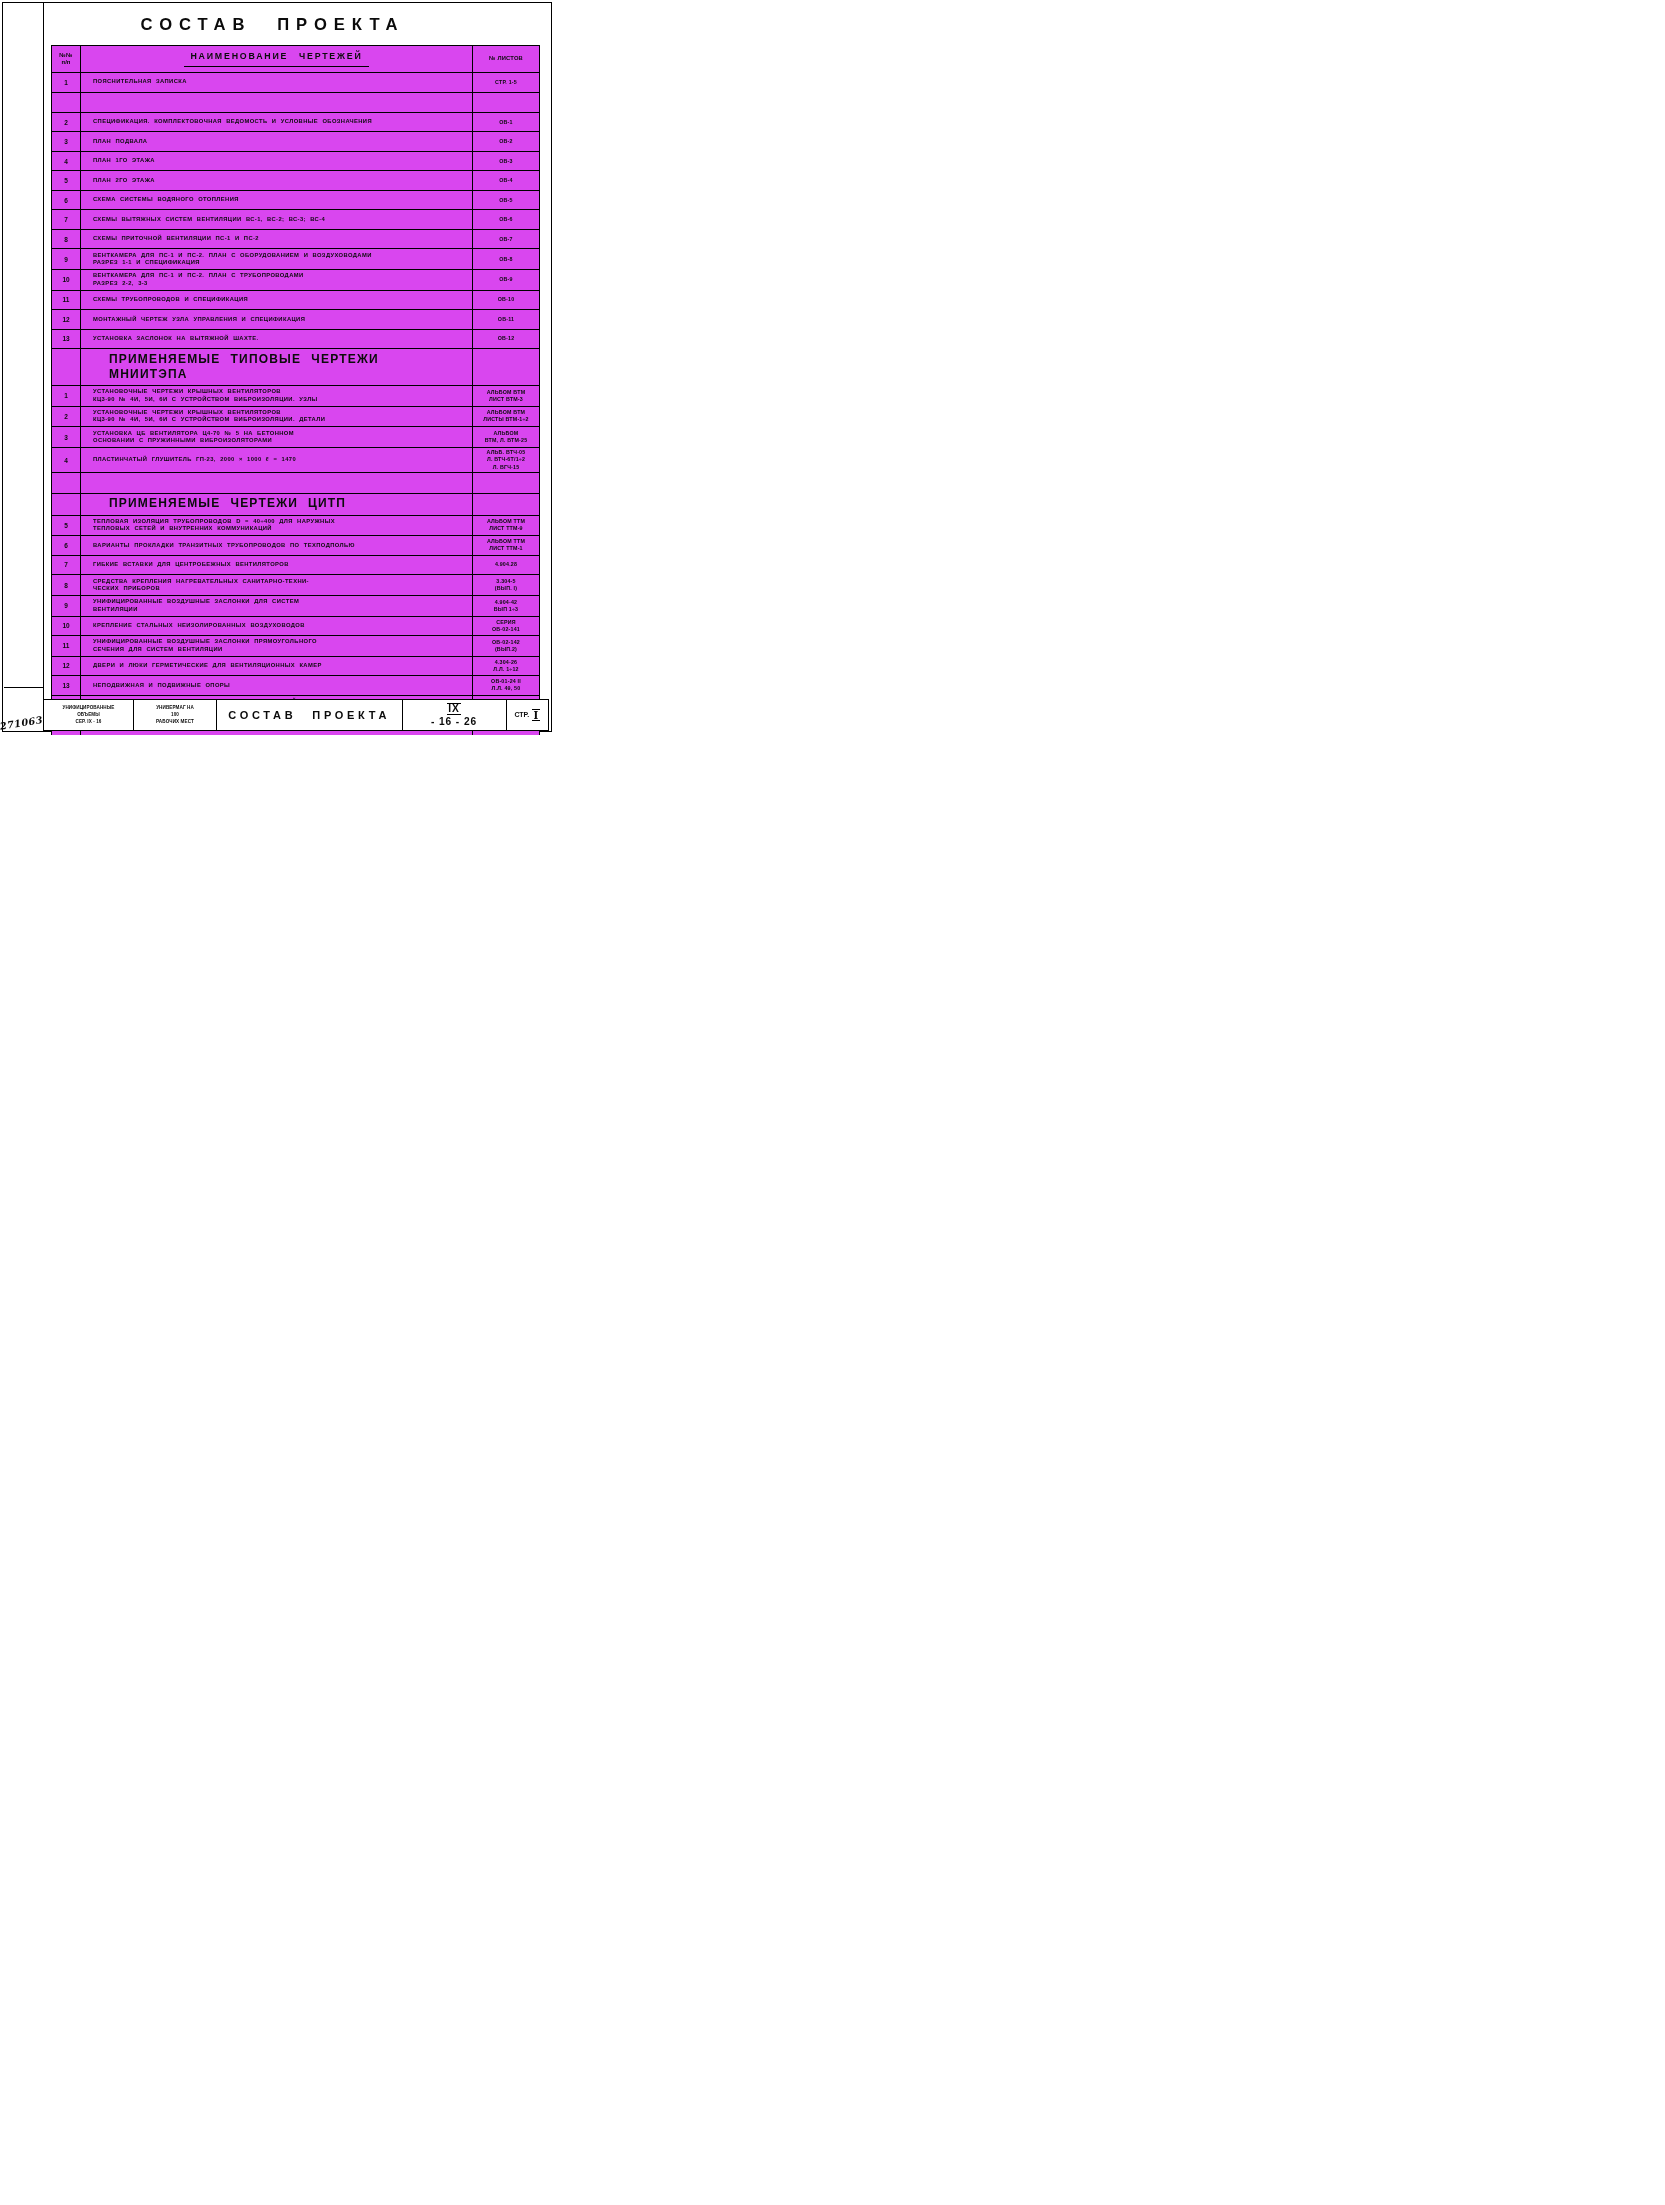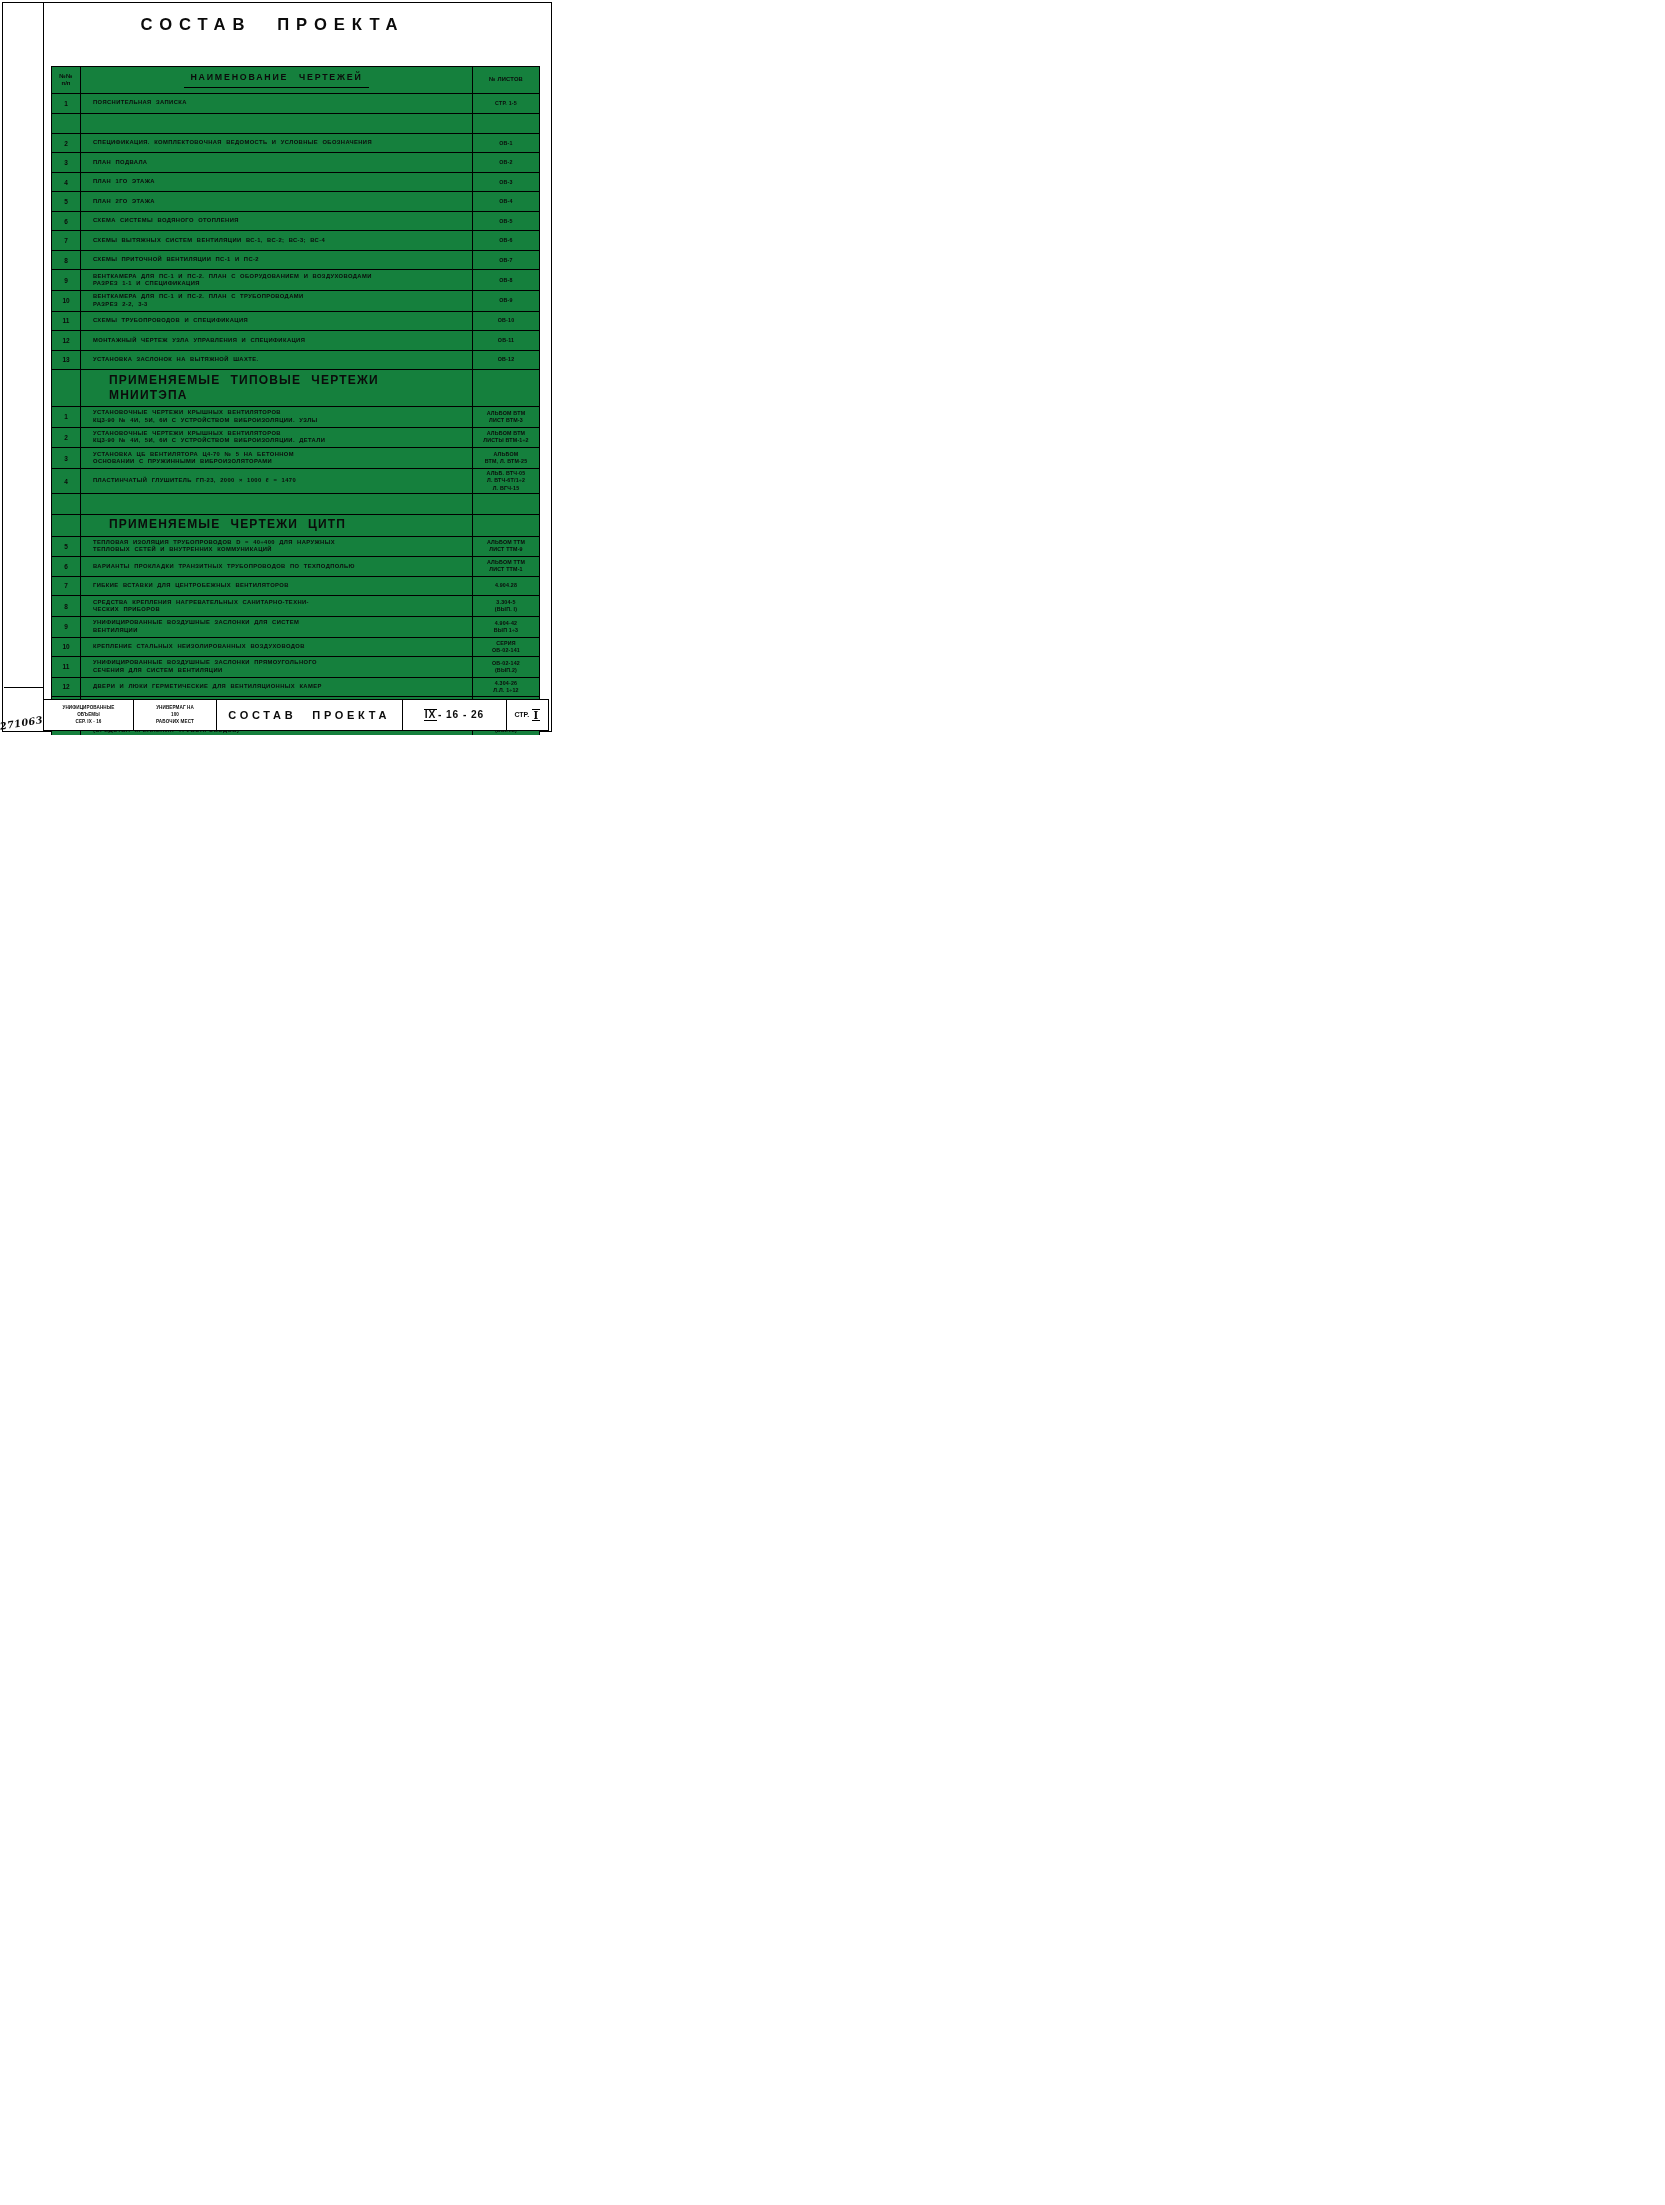--- a/index.html
+++ b/index.html
@@ -16,21 +16,21 @@
   .handwritten{
     font-family:"DejaVu Serif",serif;font-style:italic;font-size:9.7px;font-weight:bold;
     transform:rotate(-9deg) translate(-0.9px,-2.8px);letter-spacing:0.5px;white-space:nowrap;
   }
   .title{
     position:absolute;top:15px;left:83px;width:379px;margin:0;text-align:center;
     font-size:16.6px;font-weight:bold;letter-spacing:0.42em;word-spacing:0.85em;
     text-transform:uppercase;white-space:nowrap;
   }
   .drawing-table{
-    position:absolute;left:51px;top:45px;width:487px;border:1.8px solid #000;background:#15803d;margin-top:21px;
+    position:absolute;left:51px;top:45px;width:487px;border:1.8px solid #000;background:#d946ef;
   }
   .trow{display:grid;grid-template-columns:29px 1fr 66px;border-bottom:1.4px solid #000;}
   .trow:last-child{border-bottom:none;}
   .cell{padding:1.4px 1.8px;}
   .c-num{
     border-right:1.4px solid #000;display:flex;align-items:center;justify-content:center;
     font-size:6.5px;font-weight:bold;
   }
   .c-name{
     border-right:1.4px solid #000;display:flex;align-items:center;
@@ -61,21 +61,21 @@
     grid-template-columns:90px 83px 1fr 104px 41px;background:#fff;
   }
   .tb-cell{
     border-right:1.4px solid #000;display:flex;flex-direction:column;
     align-items:center;justify-content:center;text-align:center;
     text-transform:uppercase;font-weight:bold;
   }
   .tb-cell:last-child{border-right:none;}
   .tb-small{font-size:4.6px;line-height:1.55;letter-spacing:0.1px;white-space:pre-line;}
   .tb-title{font-size:11px;letter-spacing:3.7px;word-spacing:9.2px;flex-direction:row;}
-  .tb-stamp{font-size:10.2px;letter-spacing:0.9px;flex-direction:row;gap:0.9px;}
+  .tb-stamp{font-size:10.2px;letter-spacing:0.9px;flex-direction:column;gap:0.9px;}
   .roman{border-top:1.2px solid #000;border-bottom:1.2px solid #000;padding:0 0.9px;line-height:1.05;}
   .tb-page{font-size:7px;flex-direction:row;gap:2.8px;align-items:center;}
   .roman-i{
     font-family:"DejaVu Serif",serif;font-size:10.2px;font-weight:bold;
     border-top:1.2px solid #000;border-bottom:1.2px solid #000;padding:0 1.4px;line-height:1.0;
   }
 </style>
 </head>
 <body>
 

